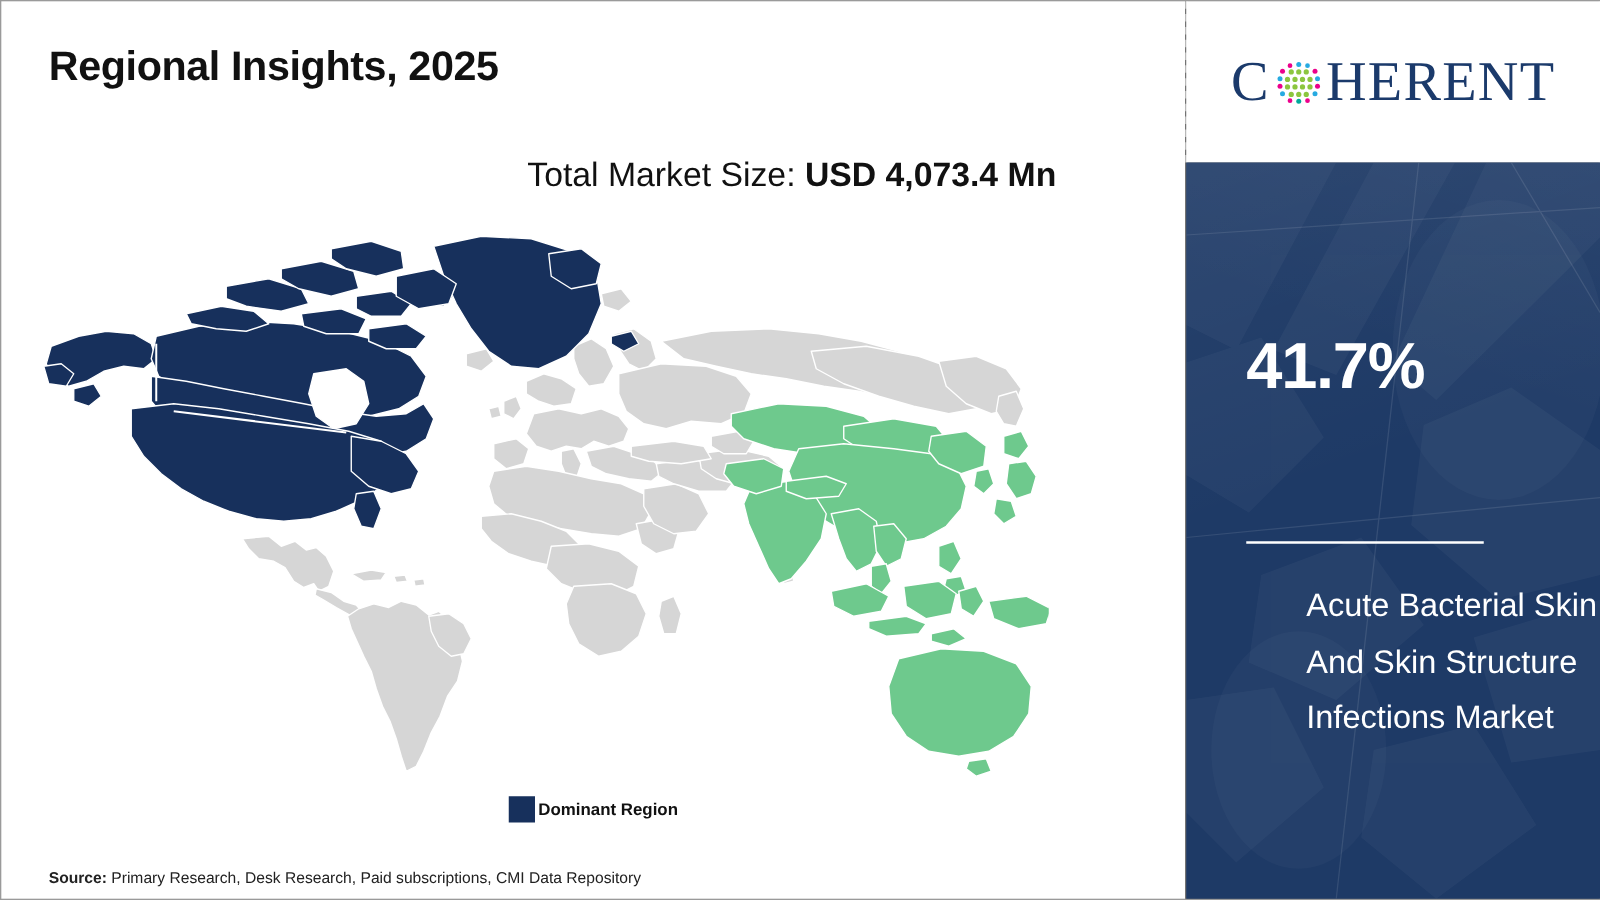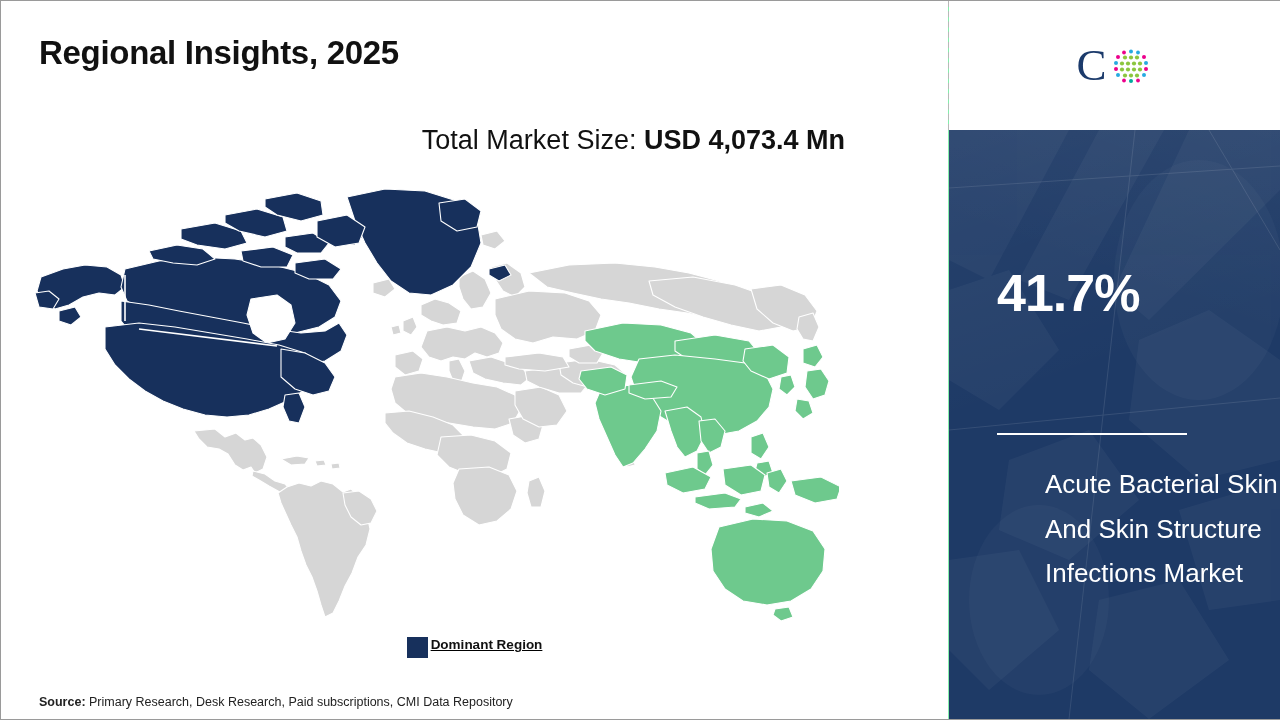--- a/index.html
+++ b/index.html
@@ -5,21 +5,21 @@
   * { margin:0; padding:0; box-sizing:border-box; }
   html, body {
     width:1280px; height:720px;
     font-family:"Liberation Sans", sans-serif;
     background:#ffffff;
     overflow:hidden;
   }
   #page {
     position:relative;
     width:1280px; height:720px;
-    background:#86efac;
+    background:#737373;
     border:1px solid #9a9a9a;
   }
 
   
   #left-col {
     position:absolute; left:0; top:0;
     width:947px; height:718px;
     background:#fff;
   }
   #page-title {
@@ -42,21 +42,21 @@
   }
   #map-wrap svg { width:100%; height:100%; display:block; }
 
   
   #legend {
     position:absolute; left:0; top:636px;
     width:947px;
     display:flex; justify-content:center; align-items:center;
     gap:62px;
   }
-  .legend-item { display:flex; align-items:flex-start; gap:3px;text-decoration:underline; }
+  .legend-item { display:flex; align-items:center; gap:3px; }
   .legend-swatch { width:21px; height:21px; display:block; }
   .legend-label { font-size:13.5px; font-weight:bold; color:#111; }
 
   
   #source-line {
     position:absolute; left:38px; top:694px;
     font-size:12.5px; color:#222;
   }
   #source-line .src-key { font-weight:bold; }
 
@@ -351,20 +351,21 @@
               <circle cx="14" cy="29.5" r="2.1" fill="#8cc63f"></circle>
               <circle cx="20" cy="29.5" r="2.1" fill="#8cc63f"></circle>
               <circle cx="26" cy="29.5" r="2.1" fill="#8cc63f"></circle>
               <circle cx="33" cy="29" r="2.0" fill="#27aae1"></circle>
               <circle cx="13" cy="34.5" r="1.9" fill="#ec008c"></circle>
               <circle cx="20" cy="35" r="2.0" fill="#00a99d"></circle>
               <circle cx="27" cy="34.5" r="1.9" fill="#ec008c"></circle>
             </g>
           </svg>
         </span>
+        <span>HERENT</span>
       </div>
     </div>
 
     <div id="panel">
       <div id="panel-texture">
         <svg viewBox="0 0 331 589" xmlns="http://www.w3.org/2000/svg" preserveAspectRatio="none">
           <g fill="#ffffff" opacity="0.035">
             <path d="M0 0 L120 0 L40 150 L0 130 Z"></path>
             <path d="M150 0 L215 0 L120 170 L70 150 Z"></path>
             <path d="M240 0 L331 0 L331 60 L200 190 L165 160 Z"></path>

